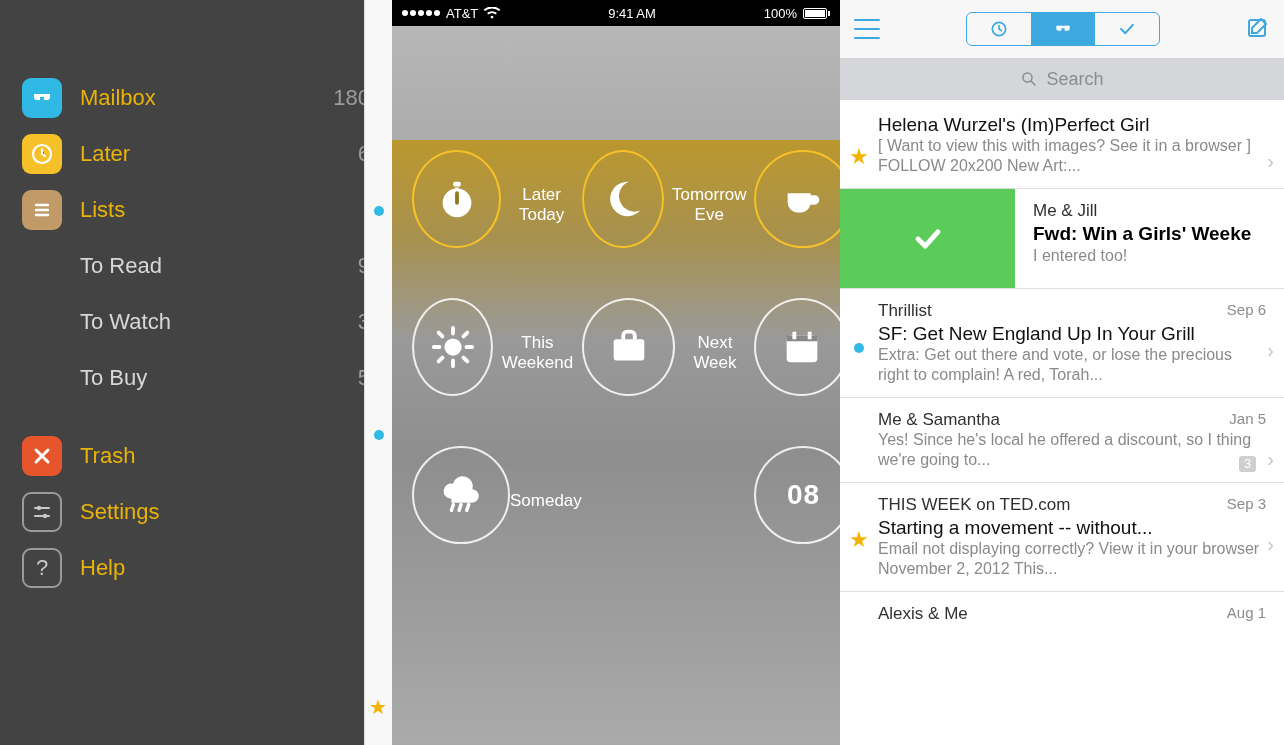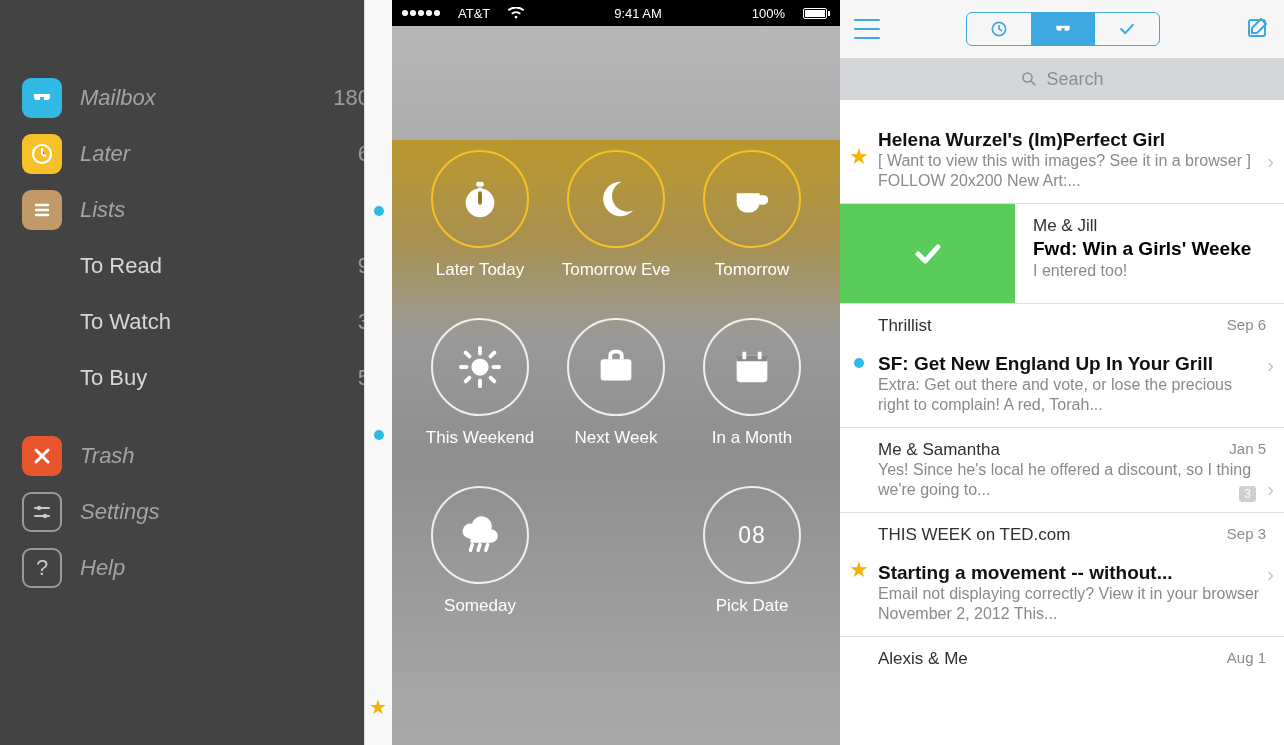--- a/index.html
+++ b/index.html
@@ -16,21 +16,21 @@
   .sb-item {
     display: flex; align-items: center;
     padding: 0 22px; height: 56px;
     font-size: 22px; cursor: pointer;
   }
   .sb-item .sb-icon {
     width: 40px; height: 40px; border-radius: 9px;
     display: flex; align-items: center; justify-content: center;
     margin-right: 18px; flex: 0 0 40px;
   }
-  .sb-item .sb-label { flex: 1 1 auto; color: #a3a3a3; font-weight: 400; font-style: italic; }
+  .sb-item .sb-label { flex: 1 1 auto; color: #eab308; font-weight: 400; }
   .sb-item .sb-count { color: #9c9c9c; font-size: 22px; }
   .sb-sub {
     display: flex; align-items: center;
     padding: 0 22px 0 80px; height: 56px;
     font-size: 22px; cursor: pointer;
   }
   .sb-sub .sb-label { flex: 1 1 auto; color: #d7d7d7; }
   .sb-sub .sb-count { color: #9c9c9c; }
   .sb-gap { height: 22px; }
 
@@ -62,48 +62,48 @@
     width: 448px; height: 745px; position: relative;
     background: #8d8d8d;
     overflow: hidden;
   }
   .status-bar {
     position: absolute; top:0; left:0; right:0; height:26px;
     background: #000; color:#fff; font-size:13px;
     display:flex; align-items:center; justify-content:space-between;
     padding: 0 10px;
   }
-  .status-bar .sb-left, .status-bar .sb-right { display:flex; align-items:center; gap:18px; }
+  .status-bar .sb-left, .status-bar .sb-right { display:flex; align-items:center; gap:6px; }
   .snooze-blur {
     position:absolute; top:26px; left:0; right:0; bottom:0;
     background: linear-gradient(#b7b7b7, #8e8e8e 60%, #aaa);
     filter: blur(0.2px);
   }
   .snooze-band {
     position: absolute; left:0; right:0; top:140px; height:200px;
     background: linear-gradient(rgba(190,145,10,.78), rgba(170,130,10,.55), rgba(170,130,10,0));
   }
   .snooze-grid {
     position: absolute; left:0; right:0; top:150px;
     display: grid; grid-template-columns: repeat(3, 1fr);
     row-gap: 38px;
     padding: 0 20px;
     color: #fff; text-align:center;
     font-size: 17px;
   }
-  .snooze-cell { display:flex; flex-direction:column; align-items:center; cursor:pointer;}
+  .snooze-cell { display:flex; flex-direction:row; align-items:center; cursor:pointer;}
   .circle {
     width: 98px; height: 98px; border-radius: 50%;
     border: 2px solid rgba(255,255,255,.85);
     display:flex; align-items:center; justify-content:center;
     margin-bottom: 12px;
   }
   .circle.sel { border-color:#f6c028; }
   .circle svg { width: 46px; height:46px; fill:#fff; }
-  .circle .datetxt { color:#fff; font-size:23px; font-weight:400; letter-spacing:1px;}
+  .circle .datetxt { color:#fff; font-size:28px; font-weight:700; letter-spacing:1px;}
   .snooze-cell.empty { visibility: hidden; }
 
   
   .panel-inbox {
     width: 444px; height: 745px; background:#fff; position:relative;
     display:flex; flex-direction:column;
     overflow:hidden;
   }
   .nav-bar {
     height: 58px; background:#f7f7f8;
@@ -134,21 +134,21 @@
     border-bottom:1px solid #dedede;
     padding: 12px 18px 12px 38px;
     position: relative;
     cursor:pointer;
   }
   .msg .dot  { position:absolute; left:14px; top:54px; width:10px; height:10px; border-radius:50%; background:#2fb9e4;}
   .msg .star { position:absolute; left:9px; top:44px; color:#f5b301; font-size:22px;}
   .msg .chev { position:absolute; right:10px; top:50px; color:#c6c6c6; font-size:20px;}
   .msg .line1 { display:flex; justify-content:space-between; color:#303030; font-size:17px;}
   .msg .line1 .time{ color:#8c8c8c; font-size:15px;}
-  .msg .subj { font-weight:700; color:#111; font-size:19px; margin-top:17px; white-space:nowrap; overflow:hidden; text-overflow:ellipsis;}
+  .msg .subj { font-weight:400; color:#111; font-size:19px; margin-top:2px; white-space:nowrap; overflow:hidden; text-overflow:ellipsis;}
   .msg .prev { color:#8a8a8a; font-size:16px; line-height:1.25; margin-top:0;
                display:-webkit-box; -webkit-line-clamp:2; -webkit-box-orient:vertical; overflow:hidden;}
   .msg .attach { color:#a0a0a0; margin-left:6px;}
   .msg .thread-badge {
     position:absolute; right:28px; top:58px;
     background:#cfcfcf; color:#fff; font-size:12px; padding:1px 5px; border-radius:3px;
   }
 
   
   .msg-swipe {

